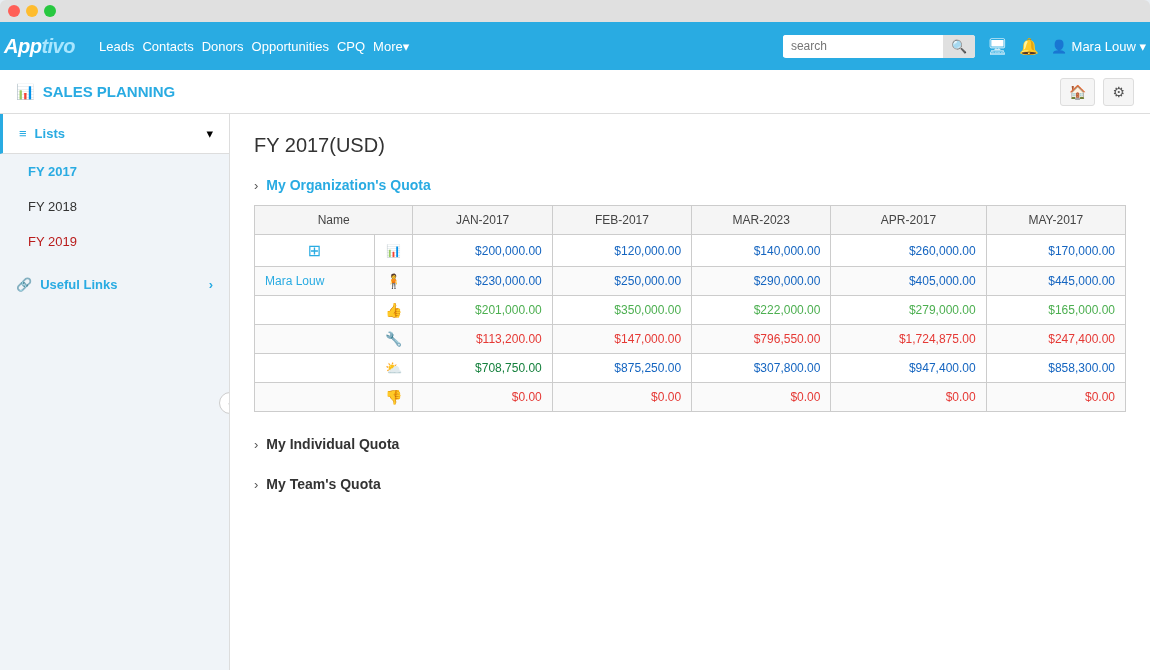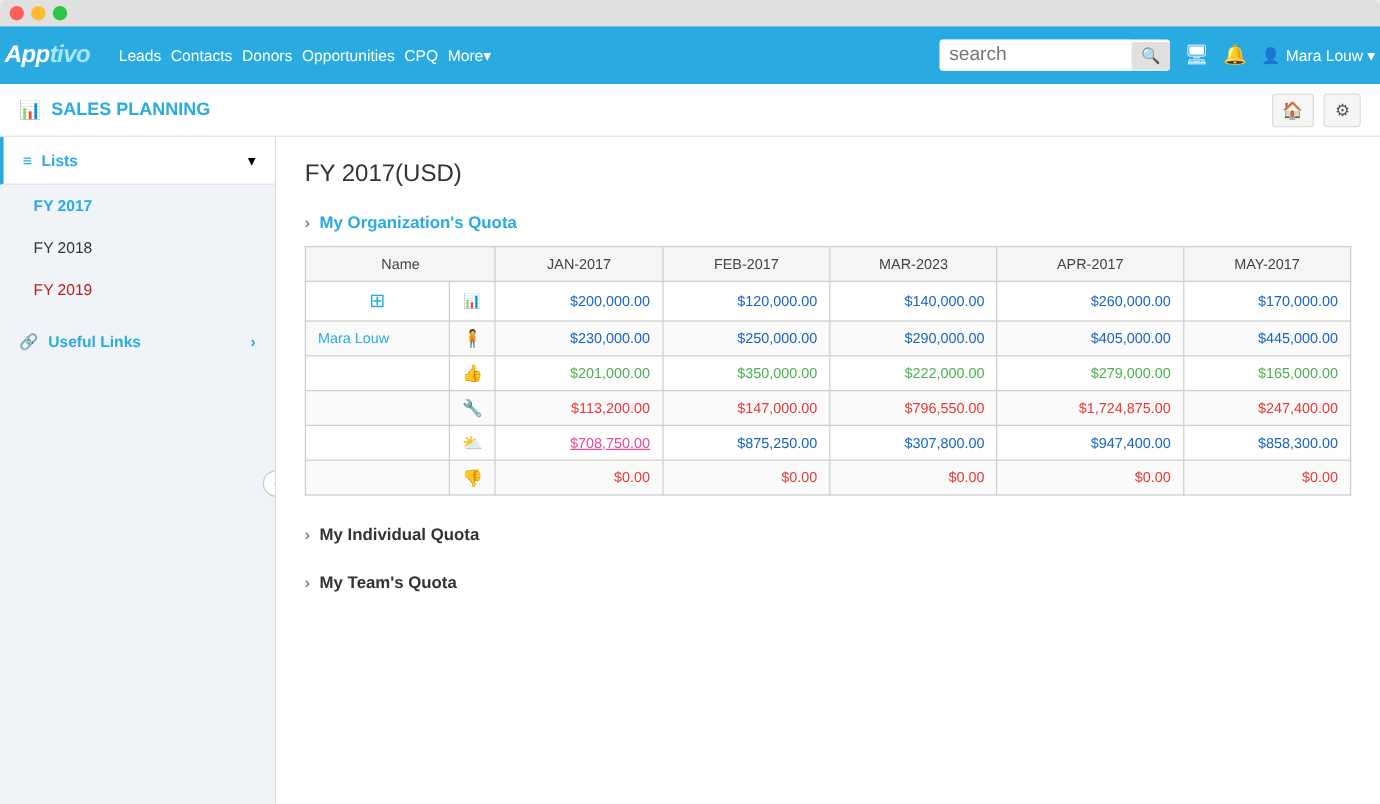--- a/index.html
+++ b/index.html
@@ -41,21 +41,21 @@
       display: flex;
       align-items: center;
       background: white;
       border-radius: 3px;
       overflow: hidden;
     }
     .search-box input {
       border: none;
       outline: none;
       padding: 4px 8px;
-      font-size: 16px;
+      font-size: 12px;
       width: 160px;
     }
     .search-box .search-btn {
       background: #e0e0e0;
       border: none;
       padding: 4px 8px;
       cursor: pointer;
       font-size: 13px;
     }
     .topnav-icon {
@@ -421,21 +421,21 @@
             <td style="color:#e53935;">$796,550.00</td>
             <td style="color:#e53935;">$1,724,875.00</td>
             <td style="color:#e53935;">$247,400.00</td>
           </tr>
 
           <tr>
             <td class="name-col"></td>
             <td class="icon-col">
               <span style="color:#ff9800; font-size:14px;">⛅</span>
             </td>
-            <td style="color:#ec4899;text-decoration:underline;">$708,750.00</td>
+            <td style="color:#15803d;">$708,750.00</td>
             <td style="color:#1565c0;">$875,250.00</td>
             <td style="color:#1565c0;">$307,800.00</td>
             <td style="color:#1565c0;">$947,400.00</td>
             <td style="color:#1565c0;">$858,300.00</td>
           </tr>
 
           <tr>
             <td class="name-col"></td>
             <td class="icon-col">
               <span style="color:#e53935; font-size:14px;">👎</span>

